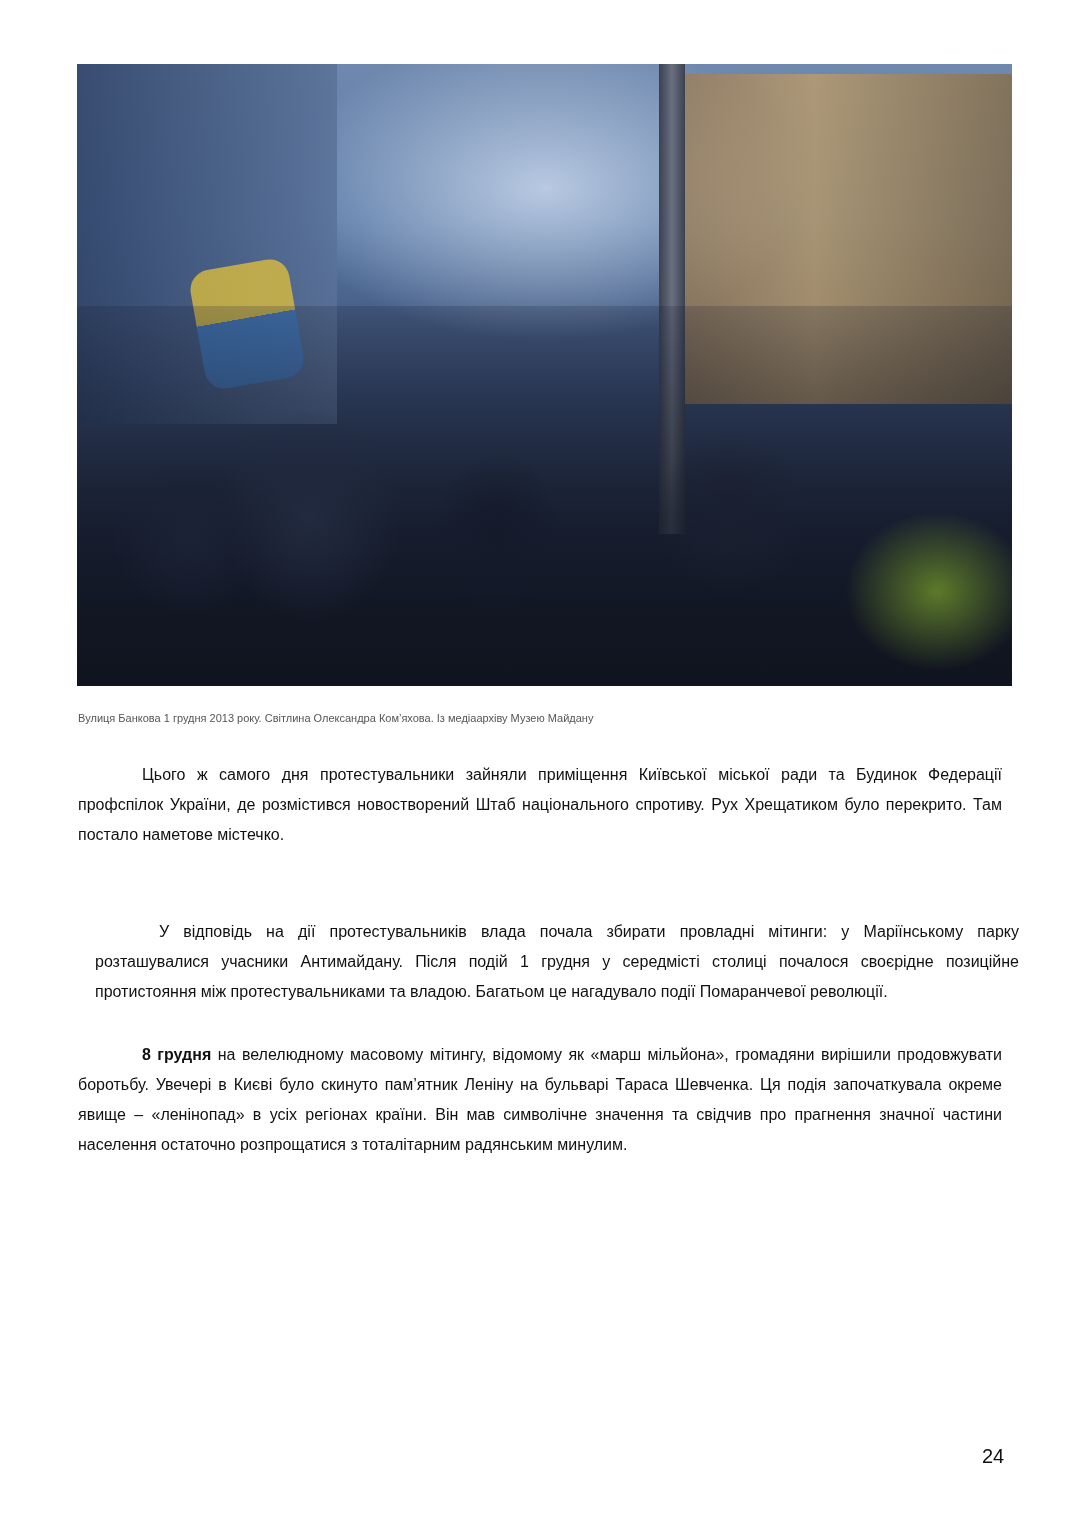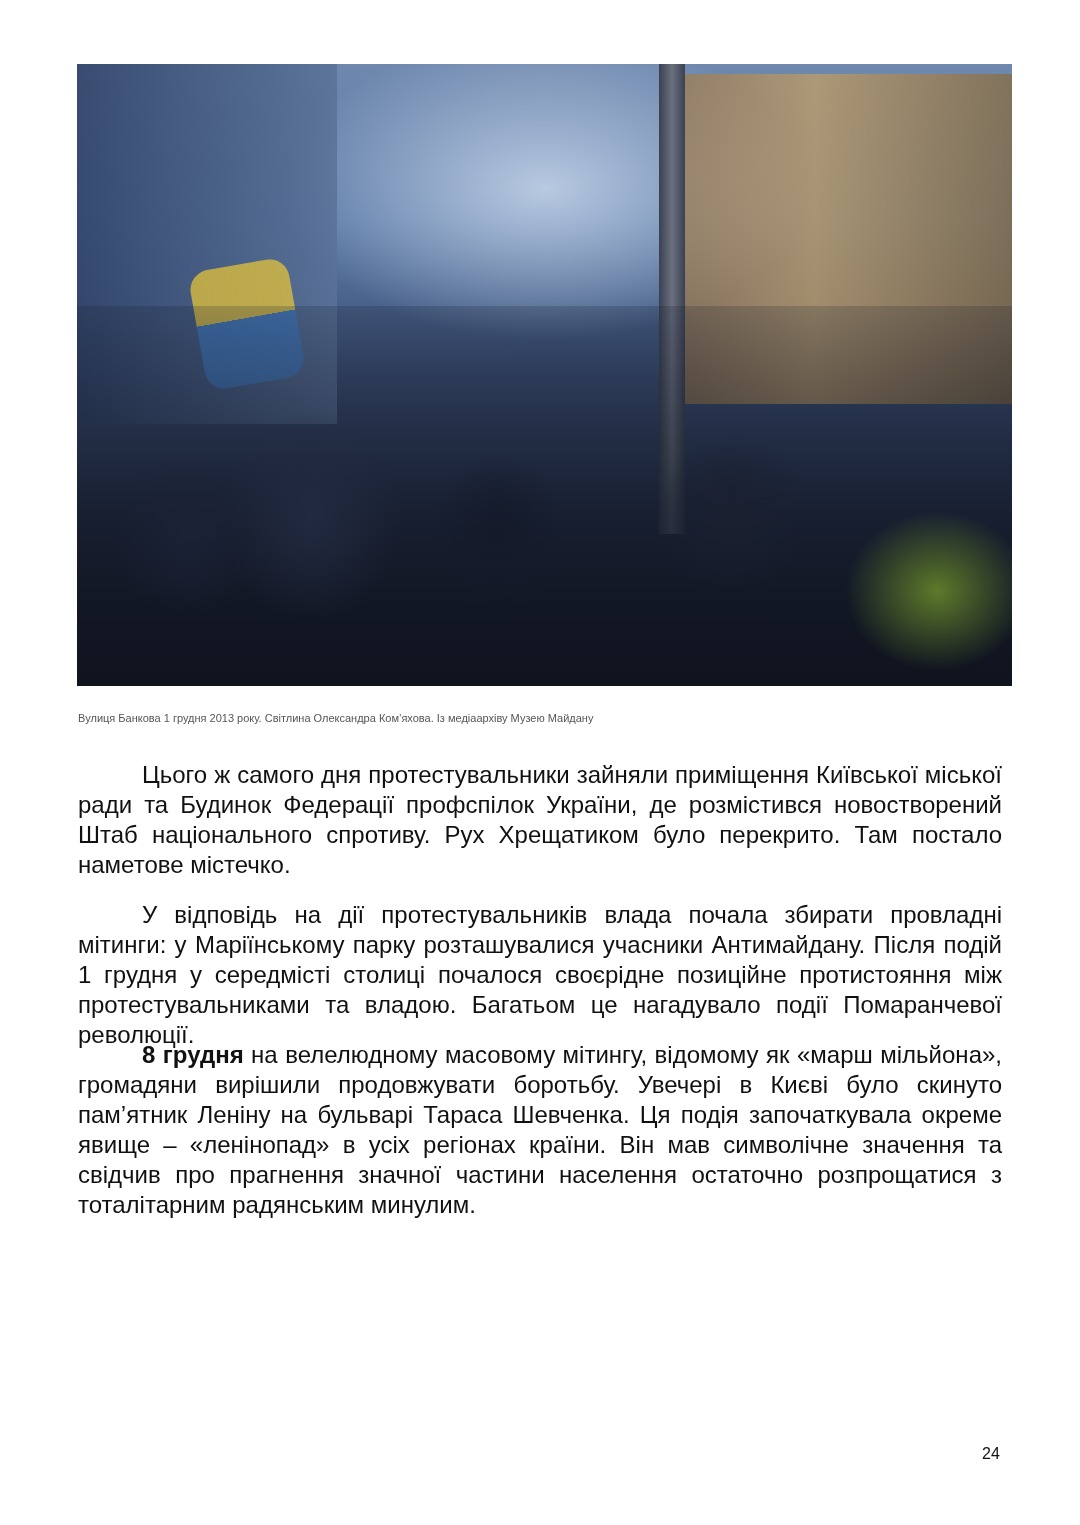--- a/index.html
+++ b/index.html
@@ -29,41 +29,41 @@
     }
     .photo .flag { position:absolute; left:120px; top:200px; width:100px; height:120px;
       background: linear-gradient(180deg,#e3c23a 0 45%, #3f7ac0 45% 100%); opacity:.75;
       border-radius: 20px; transform: rotate(-10deg); }
     .caption {
       position: absolute; left: 78px; top: 712px;
       font-size: 11px; color: #555; letter-spacing: 0;
     }
     .para {
       position: absolute; left: 78px; width: 924px;
-      font-size: 24px; line-height: 30px; text-align: justify;
+      font-size: 16px; line-height: 30px; text-align: justify;
       text-indent: 64px; color: #111;
     }
     .p1 { top: 760px; }
     .p2 { top: 900px; }
     .p3 { top: 1040px; }
     .bold { font-weight: bold; }
-    .page-number { position: absolute; left: 982px; top: 1445px; font-size: 16px; color: #111; }
+    .page-number { position: absolute; left: 982px; top: 1445px; font-size: 20px; color: #111; }
   </style>
 </head>
 <body>
 
 <div class="photo" title="Protesters crouching on Bankova street amid tear gas, December 1, 2013">
   <div class="bldg-left"></div>
   <div class="bldg-right"></div>
   <div class="pole"></div>
   <div class="flag"></div>
   <div class="crowd"></div>
 </div>
 
 <div class="caption">Вулиця Банкова 1 грудня 2013 року. Світлина Олександра Ком’яхова. Із медіаархіву Музею Майдану</div>
 
 <p class="para p1" style="margin:0">Цього ж самого дня протестувальники зайняли приміщення Київської міської ради та Будинок Федерації профспілок України, де розмістився новостворений Штаб національного спротиву. Рух Хрещатиком було перекрито. Там постало наметове містечко.</p>
 
-<p class="para p2" style="margin:0">У відповідь на дії протестувальників влада почала збирати провладні мітинги: у Маріїнському парку розташувалися учасники Антимайдану. Після подій 1 грудня у середмісті столиці почалося своєрідне позиційне протистояння між протестувальниками та владою. Багатьом це нагадувало події Помаранчевої революції.</p>
+<p class="para p2" style="margin:17px">У відповідь на дії протестувальників влада почала збирати провладні мітинги: у Маріїнському парку розташувалися учасники Антимайдану. Після подій 1 грудня у середмісті столиці почалося своєрідне позиційне протистояння між протестувальниками та владою. Багатьом це нагадувало події Помаранчевої революції.</p>
 
 <p class="para p3" style="margin:0"><span class="bold">8 грудня</span><span> на велелюдному масовому мітингу, відомому як «марш мільйона», громадяни вирішили продовжувати боротьбу. Увечері в Києві було скинуто пам’ятник Леніну на бульварі Тараса Шевченка. Ця подія започаткувала окреме явище – «ленінопад» в усіх регіонах країни. Він мав символічне значення та свідчив про прагнення значної частини населення остаточно розпрощатися з тоталітарним радянським минулим.</span></p>
 
 <div class="page-number">24</div>
 
 </body></html>

